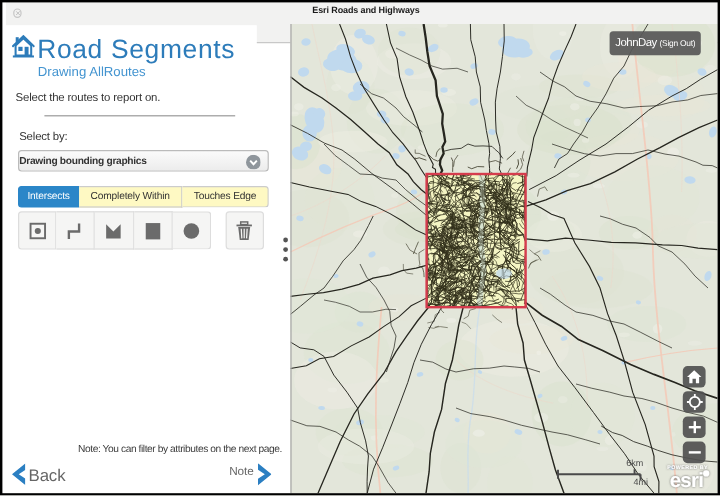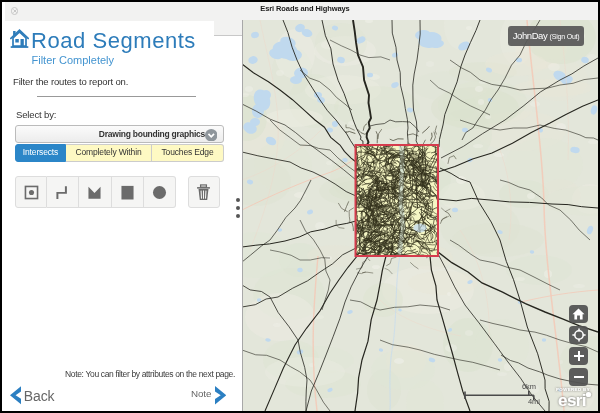--- a/index.html
+++ b/index.html
@@ -9,21 +9,21 @@
 .close { position:absolute; left:5.8px; top:7.3px; width:7.6px; height:7.6px; border:1px solid #c6c6c6; border-radius:50%; }
 .close svg { display:block; margin:1.1px auto 0; }
 .panel { position:absolute; left:0; top:21px; width:214px; bottom:0; background:#fff; }
 .abs { position:absolute; }
 h1 { position:absolute; left:31px; top:28px; font-size:22px; font-weight:400; color:#2d7cba; line-height:1; letter-spacing:0.55px; }
 .filterlink { position:absolute; left:31.5px; top:53.5px; font-size:11px; color:#4394d0; line-height:1; }
 .sel { position:absolute; left:13px; top:76px; font-size:9.5px; color:#333; line-height:1; letter-spacing:-0.15px; }
 .hr1 { position:absolute; left:37px; top:95px; width:159px; border-top:1px solid #999; }
 .fby { position:absolute; left:16px; top:108.5px; font-size:9.5px; color:#333; line-height:1; letter-spacing:-0.15px; }
 .dd { position:absolute; left:15px; top:125px; width:209px; height:18px; border:1px solid #bbb; border-radius:3px; background:linear-gradient(#fbfbfb,#ececec); }
-.dd span { display:block; text-align:right; font-size:8.5px; font-weight:bold; color:#333; line-height:16.5px; letter-spacing:-0.25px; padding-right:18px; }
+.dd span { display:block; text-align:left; font-size:8.5px; font-weight:bold; color:#333; line-height:16.5px; letter-spacing:-0.25px; padding-right:18px; }
 .tabs { position:absolute; left:15px; top:147.5px; width:209px; height:17.5px; display:flex; }
 .tab { border:1px solid #ccc; border-left:none; background:#fef9c3; font-size:8.5px; color:#333; text-align:center; line-height:15.5px; letter-spacing:-0.15px; }
 .tab.on { background:#2b86c8; color:#fff; border-color:#2b86c8; border-radius:3px 0 0 3px; border-left:1px solid #2b86c8; }
 .tab:last-child { border-radius:0 3px 3px 0; }
 .icons { position:absolute; left:15px; top:176px; height:32px; display:flex; }
 .ib { width:32.2px; height:32px; background:#f5f5f4; border:1px solid #ddd; border-left:none; display:flex; align-items:center; justify-content:center; }
 .ib:first-child { border-left:1px solid #ddd; border-radius:3px 0 0 3px; }
 .ib:last-child { border-radius:0 3px 3px 0; }
 .trash { position:absolute; left:187.5px; top:176px; width:32.5px; height:32px; background:#f5f5f4; border:1px solid #ddd; border-radius:3px; display:flex; align-items:center; justify-content:center; }
 .note { position:absolute; left:0; width:236px; top:368.5px; text-align:center; font-size:8.5px; color:#3c3c3c; letter-spacing:-0.35px;margin-left:32px; }
@@ -47,32 +47,32 @@
 <div class="panel">
   <svg class="abs" style="left:9.5px;top:7.5px" width="19" height="20" viewBox="0 0 19 20">
     <path d="M3 9 L9.5 2.8 L16 9 L16 17.2 L3 17.2 Z" fill="none" stroke="#2d7cba" stroke-width="1.7"></path>
     <path d="M0.9 9.4 L9.5 1.2 L18.1 9.4" fill="none" stroke="#2d7cba" stroke-width="1.7" stroke-linecap="square"></path>
     <rect x="3.1" y="2" width="2.5" height="4.3" fill="#2d7cba"></rect>
     <rect x="5.3" y="10" width="3.5" height="3.5" fill="#2d7cba"></rect>
     <rect x="10.5" y="10" width="3.3" height="7.2" fill="#2d7cba"></rect>
     <rect x="0.7" y="17.2" width="17.6" height="1.7" fill="#2d7cba"></rect>
   </svg>
   <h1 style="top:9px">Road Segments</h1>
-  <div class="filterlink" style="top:33.5px">Filter Completely</div>
-  <div class="sel" style="top:56px">Filter the routes to report on.</div>
+  <div class="filterlink" style="top:33.5px">Drawing AllRoutes</div>
+  <div class="sel" style="top:56px">Select the routes to report on.</div>
   <div class="hr1" style="top:74.5px"></div>
   <div class="fby" style="top:89.3px">Select by:</div>
   <div class="dd" style="top:104px">
       <span>Drawing bounding graphics</span>
     <svg class="abs" style="right:6px;top:2.5px" width="12.5" height="12.5" viewBox="0 0 13 13">
         <circle cx="6.5" cy="6.5" r="6.5" fill="#8f969c"></circle>
         <path d="M3.6 5.1 L6.5 8.2 L9.4 5.1" fill="none" stroke="#fff" stroke-width="1.7"></path>
       </svg>
   </div>
-  <div class="tabs" style="top:123px">
+  <div class="tabs" style="top:134px">
       <div class="tab on" style="width:51px">Intersects</div>
       <div class="tab" style="width:86px">Completely Within</div>
       <div class="tab" style="width:72px">Touches Edge</div>
     </div>
   <div class="icons" style="top:155px">
     <div class="ib">
         <svg width="17" height="17" viewBox="0 0 18 18">
           <rect x="2.6" y="2.6" width="12.8" height="12.8" fill="none" stroke="#6b6b6b" stroke-width="1.7"></rect>
           <circle cx="9" cy="9" r="2.7" fill="#6b6b6b"></circle>
         </svg>

